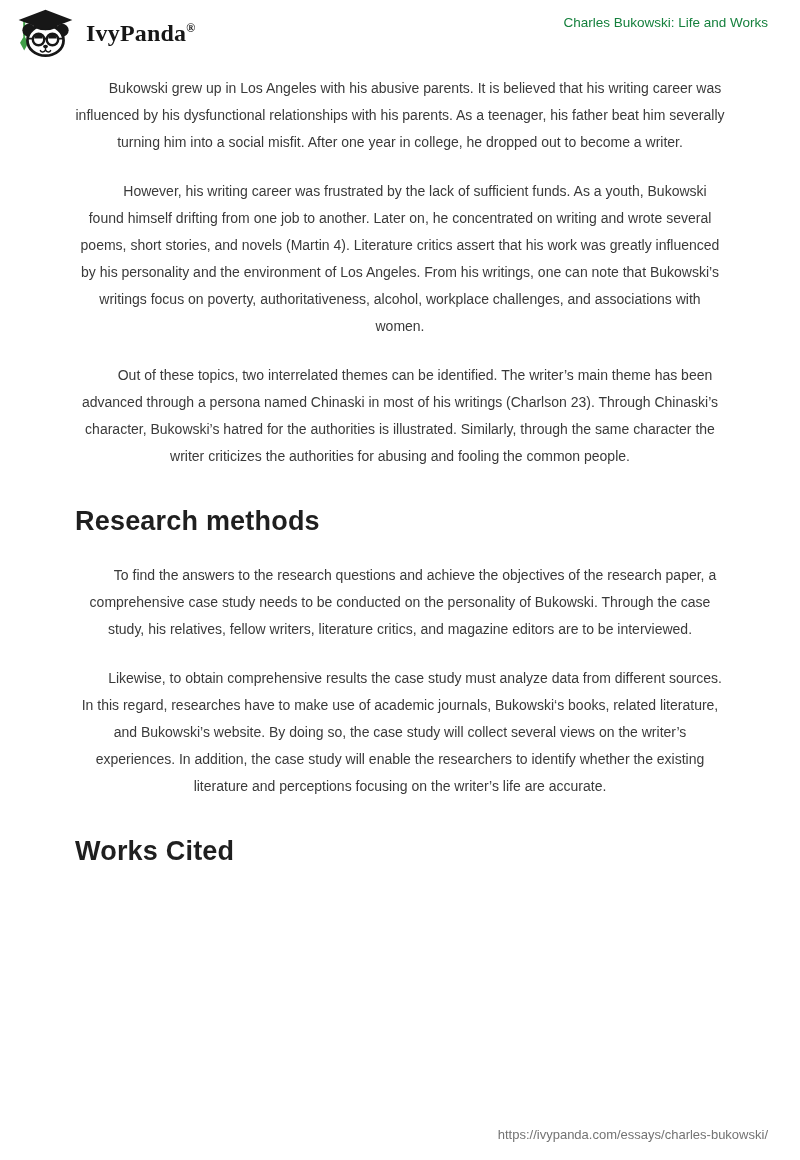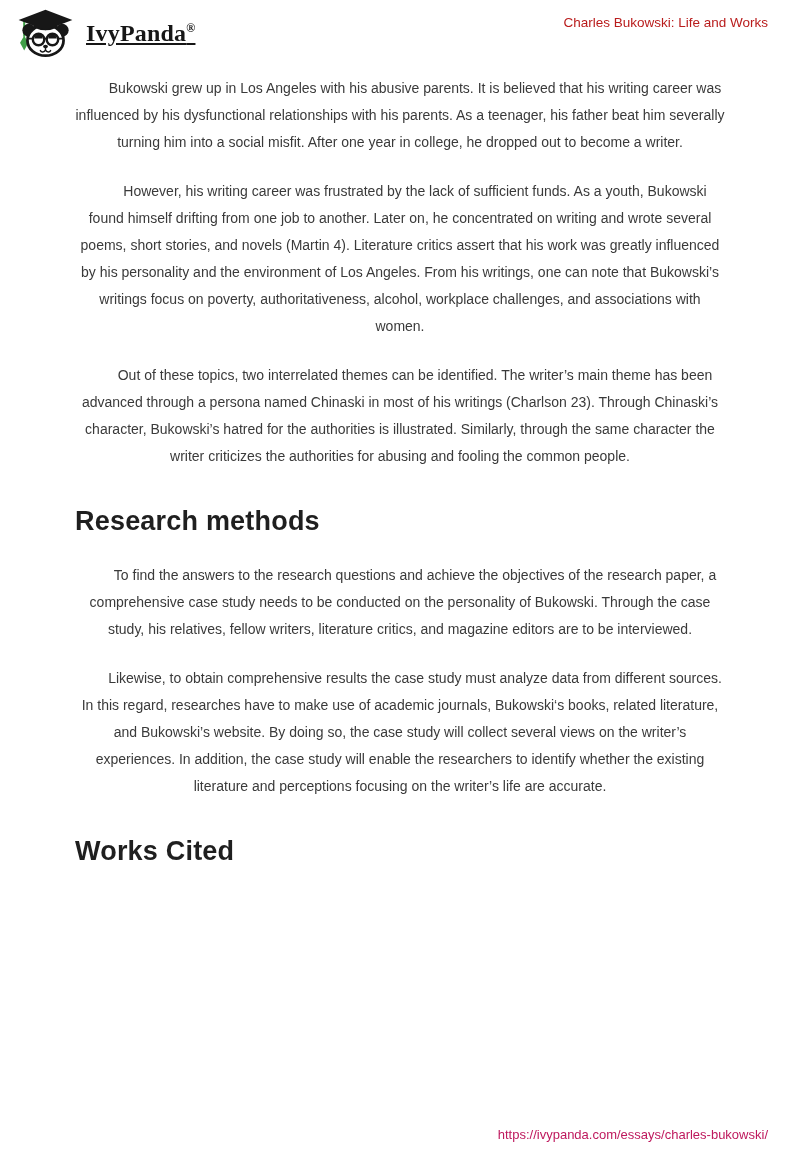--- a/index.html
+++ b/index.html
@@ -32,33 +32,32 @@
     cursor: pointer;
   }
   .logo-svg { display: block; }
   .brand-name {
     font-family: "Liberation Serif", serif;
     font-weight: 700;
     font-size: 24px;
     color: #161616;
     letter-spacing: 0.2px;
     line-height: 1;
-    text-decoration: underline;
   }
   .reg-mark {
     font-family: "Liberation Serif", serif;
     font-weight: 700;
     font-size: 12px;
     color: #161616;
     vertical-align: 9px;
   }
   .doc-title {
     margin-top: 7px;
     font-size: 13.5px;
-    color: #b91c1c;
+    color: #15803d;
   }
   
   .content {
     padding: 0 75px;
   }
   .section-heading {
     font-size: 27px;
     font-weight: 700;
     color: #1f1f1f;
     letter-spacing: 0.2px;
@@ -76,21 +75,21 @@
     text-indent: 30px;
     text-align: center;
   }
   .citation em { font-style: italic; }
   
   .footer {
     position: absolute;
     right: 32px;
     bottom: 18px;
     font-size: 13px;
-    color: #be185d;
+    color: #737373;
   }
 </style>
 </head>
 <body>
 
 <div class="page">
 
   <div class="header">
     <div class="brand-wrap">
       <span>

